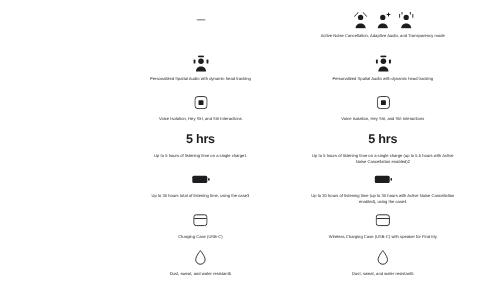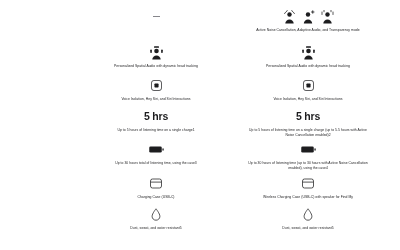--- a/index.html
+++ b/index.html
@@ -15,21 +15,21 @@
     font-family: "Liberation Sans", sans-serif;
     color: #1d1d1f;
     -webkit-font-smoothing: antialiased;
   }
 
   .compare-grid {
     position: relative;
     width: 318px;
     height: 250px;
     box-sizing: border-box;
-    padding: 4px 0 0 4px;
+    padding: 4px 0 0 15px;
   }
 
   .feature-row {
     display: flex;
     width: 100%;
     box-sizing: border-box;
   }
 
   .col {
     box-sizing: border-box;

